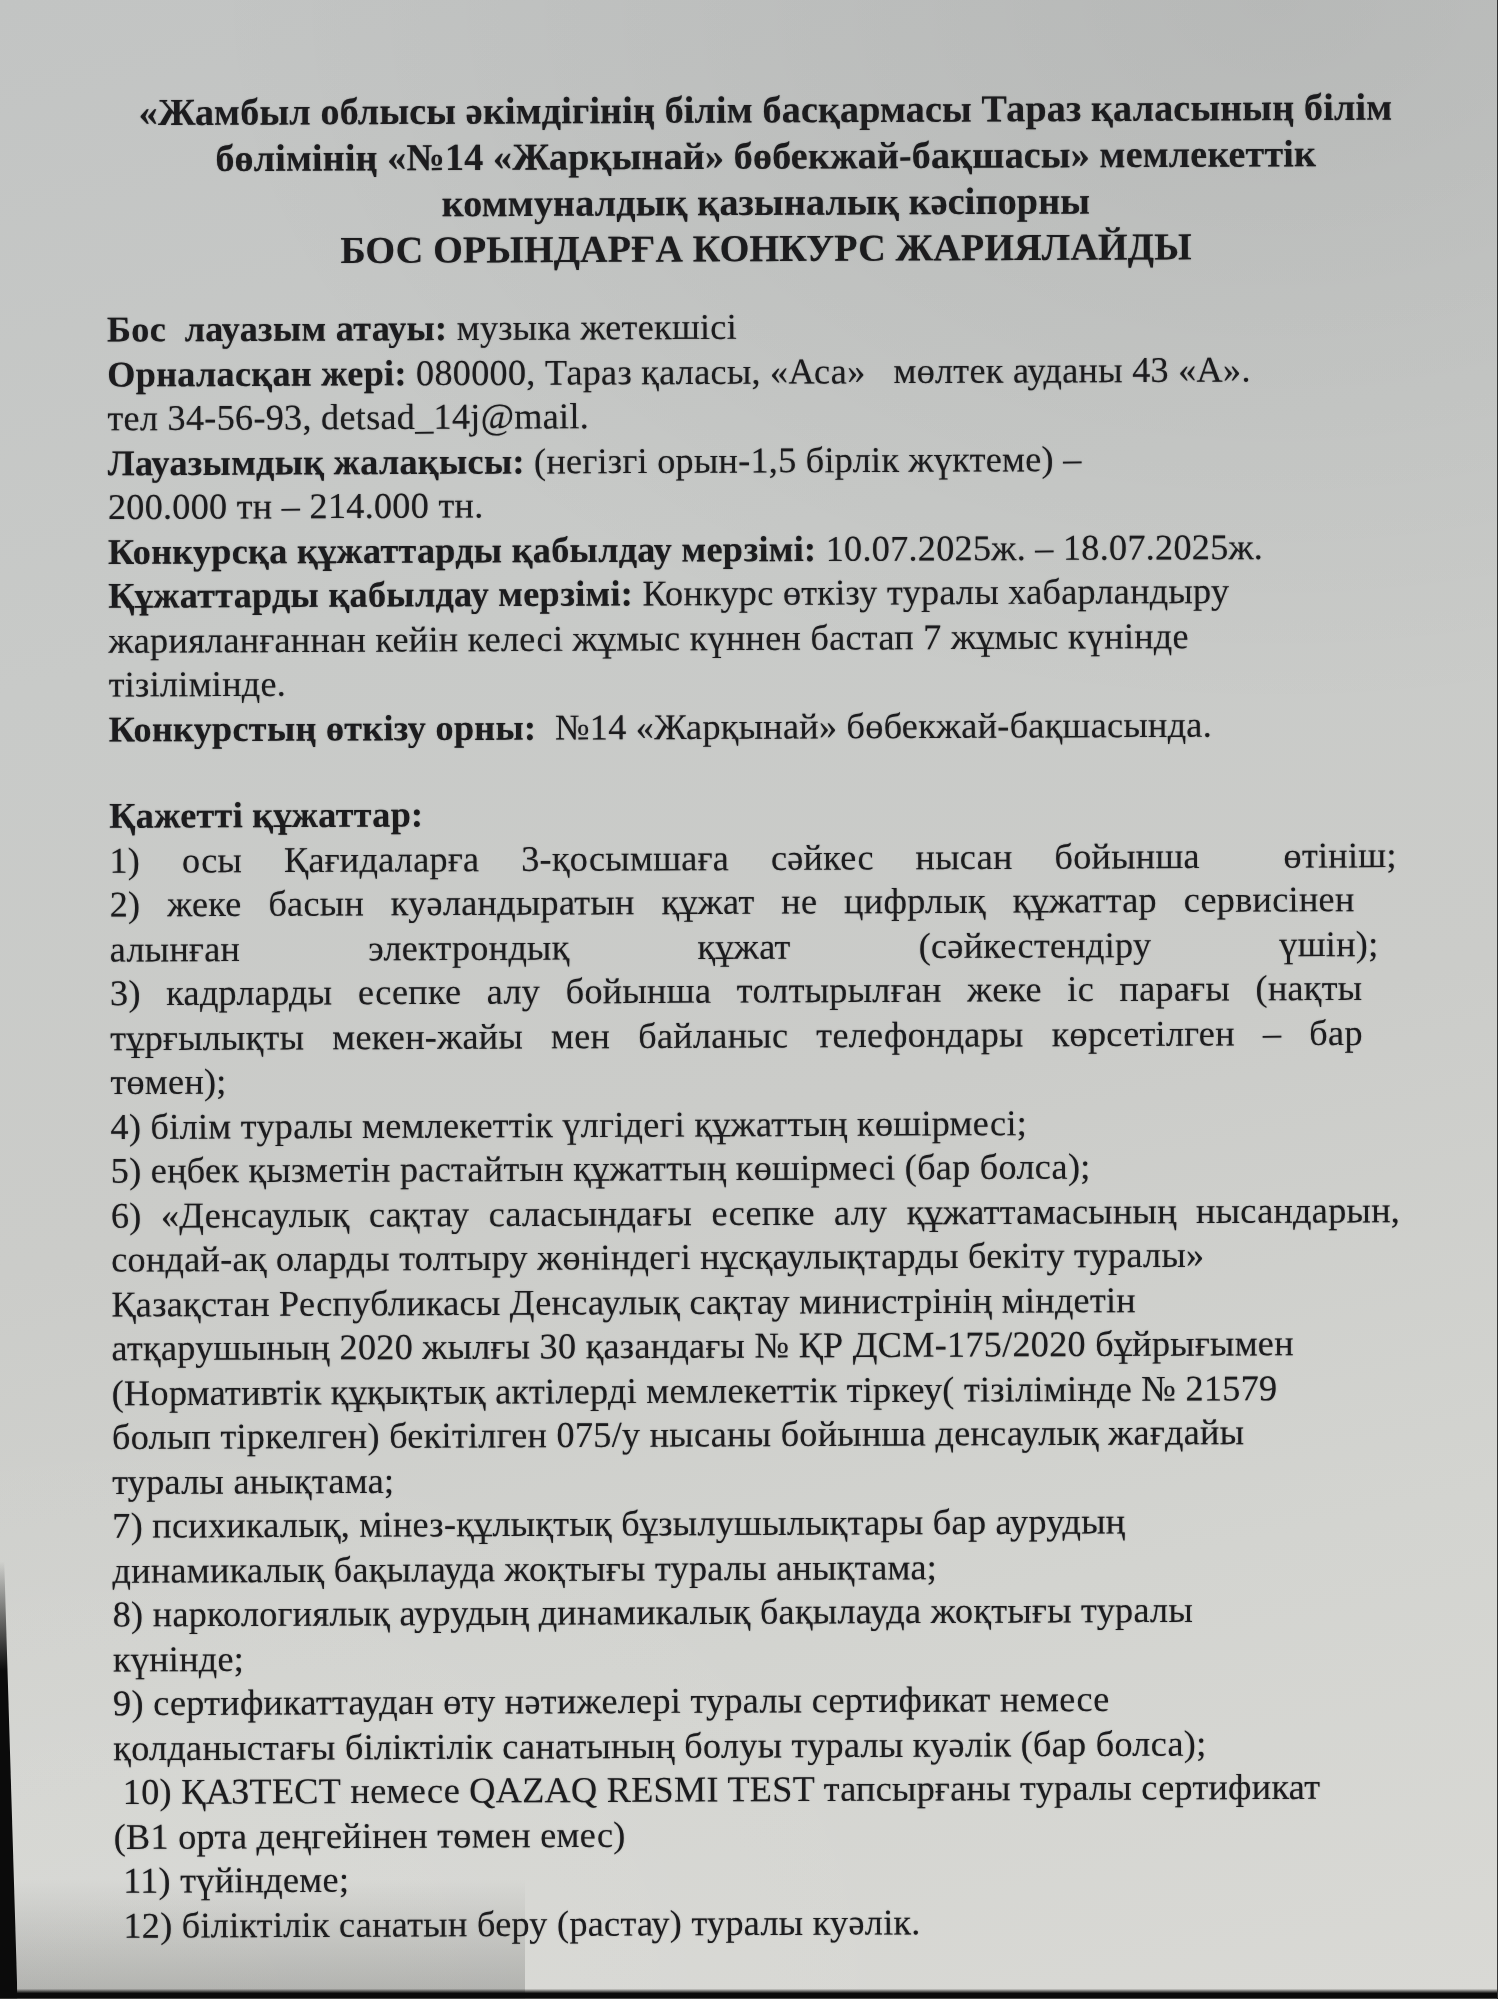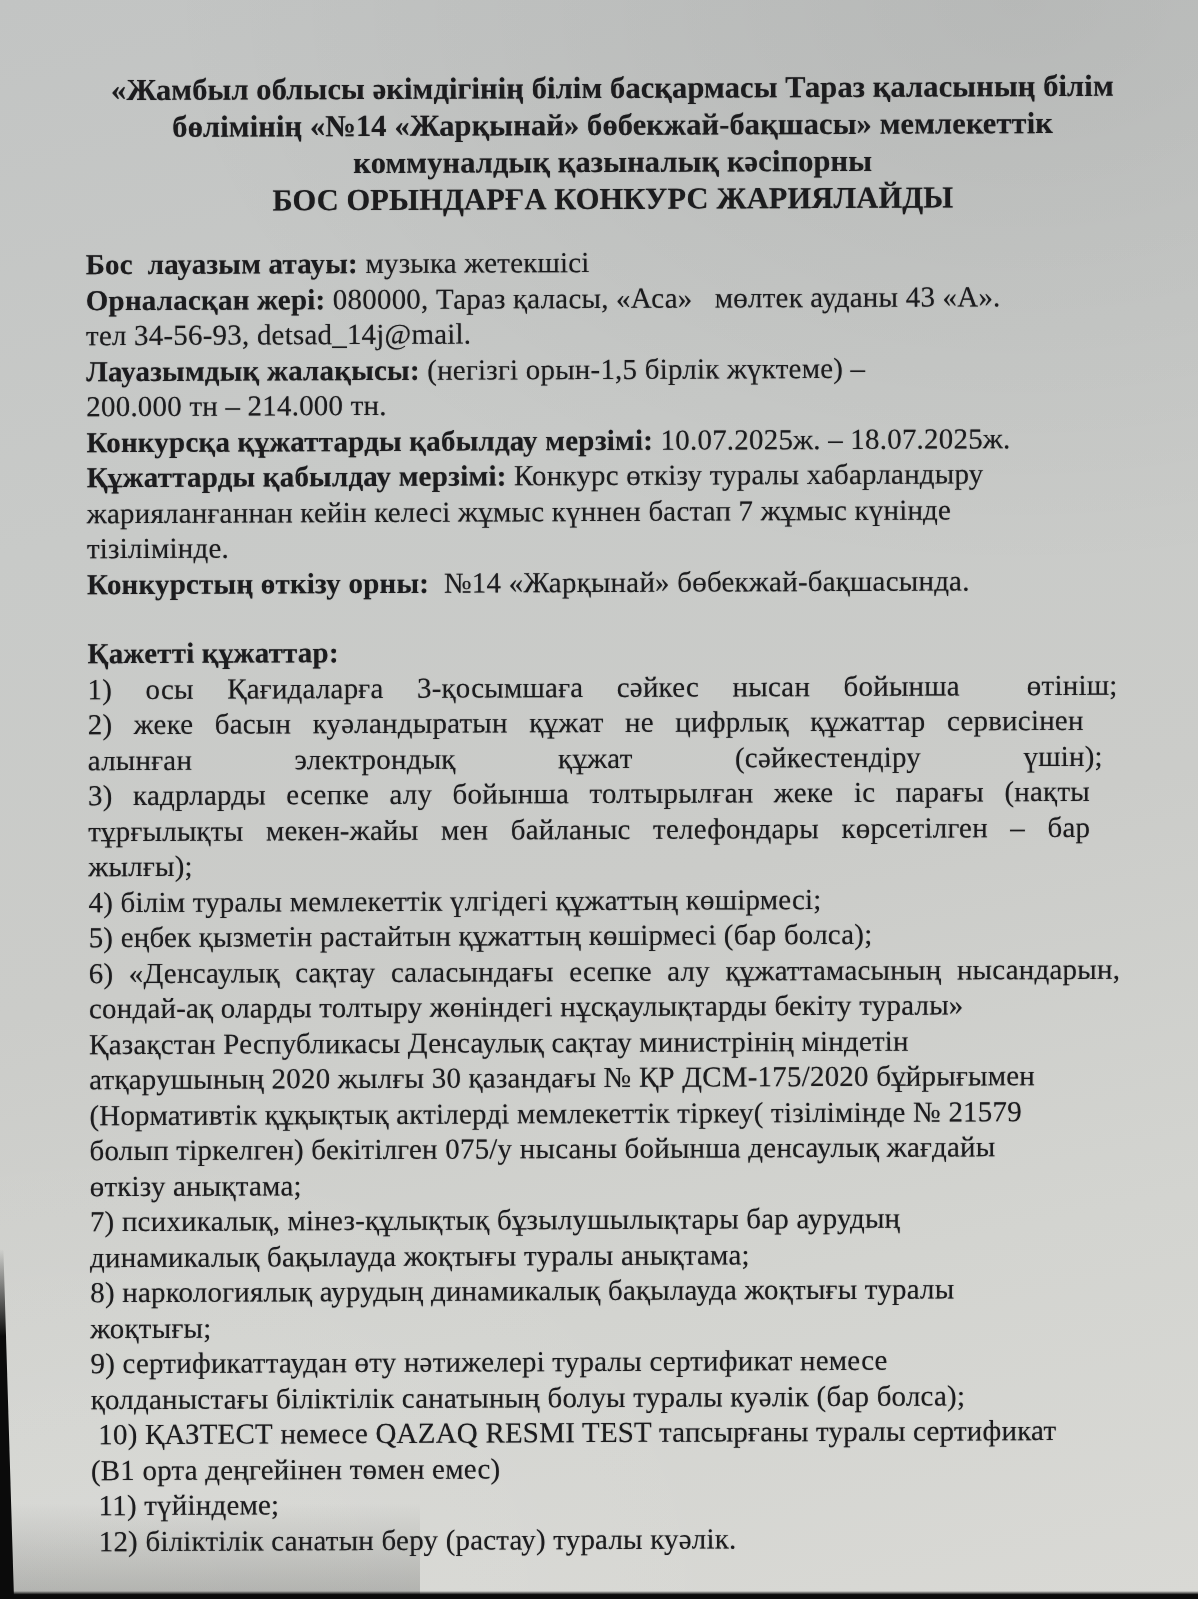--- a/index.html
+++ b/index.html
@@ -93,34 +93,34 @@
       <div class="line"><span class="b">Құжаттарды қабылдау мерзімі:</span><span> Конкурс өткізу туралы хабарландыру</span></div>
       <div class="line"><span>жарияланғаннан кейін келесі жұмыс күннен бастап 7 жұмыс күнінде</span></div>
       <div class="line"><span>тізілімінде.</span></div>
       <div class="line"><span class="b">Конкурстың өткізу орны:</span><span>  №14 «Жарқынай» бөбекжай-бақшасында.</span></div>
       <div class="line gap"><span class="b">Қажетті құжаттар:</span></div>
       <div class="line w26"><span>1) осы Қағидаларға 3-қосымшаға сәйкес нысан бойынша  өтініш;</span></div>
       <div class="line w14"><span>2) жеке басын куәландыратын құжат не цифрлық құжаттар сервисінен</span></div>
       <div class="line w95"><span>алынған электрондық құжат (сәйкестендіру үшін);</span></div>
       <div class="line w13"><span>3) кадрларды есепке алу бойынша толтырылған жеке іс парағы (нақты</span></div>
       <div class="line w15"><span>тұрғылықты мекен-жайы мен байланыс телефондары көрсетілген – бар</span></div>
-      <div class="line"><span>жылғы);</span></div>
+      <div class="line"><span>төмен);</span></div>
       <div class="line"><span>4) білім туралы мемлекеттік үлгідегі құжаттың көшірмесі;</span></div>
       <div class="line"><span>5) еңбек қызметін растайтын құжаттың көшірмесі (бар болса);</span></div>
       <div class="line w8"><span>6) «Денсаулық сақтау саласындағы есепке алу құжаттамасының нысандарын,</span></div>
       <div class="line"><span>сондай-ақ оларды толтыру жөніндегі нұсқаулықтарды бекіту туралы»</span></div>
       <div class="line"><span>Қазақстан Республикасы Денсаулық сақтау министрінің міндетін</span></div>
       <div class="line"><span>атқарушының 2020 жылғы 30 қазандағы № ҚР ДСМ-175/2020 бұйрығымен</span></div>
       <div class="line"><span>(Нормативтік құқықтық актілерді мемлекеттік тіркеу( тізілімінде № 21579</span></div>
       <div class="line"><span>болып тіркелген) бекітілген 075/у нысаны бойынша денсаулық жағдайы</span></div>
-      <div class="line"><span>өткізу анықтама;</span></div>
+      <div class="line"><span>туралы анықтама;</span></div>
       <div class="line"><span>7) психикалық, мінез-құлықтық бұзылушылықтары бар аурудың</span></div>
       <div class="line"><span>динамикалық бақылауда жоқтығы туралы анықтама;</span></div>
       <div class="line"><span>8) наркологиялық аурудың динамикалық бақылауда жоқтығы туралы</span></div>
-      <div class="line"><span>жоқтығы;</span></div>
+      <div class="line"><span>күнінде;</span></div>
       <div class="line"><span>9) сертификаттаудан өту нәтижелері туралы сертификат немесе</span></div>
       <div class="line"><span>қолданыстағы біліктілік санатының болуы туралы куәлік (бар болса);</span></div>
       <div class="line"><span> 10) ҚАЗТЕСТ немесе QAZAQ RESMI TEST тапсырғаны туралы сертификат</span></div>
       <div class="line"><span>(B1 орта деңгейінен төмен емес)</span></div>
       <div class="line"><span> 11) түйіндеме;</span></div>
       <div class="line"><span> 12) біліктілік санатын беру (растау) туралы куәлік.</span></div>
     </div>
   <div class="corner-shade"></div>
   <div class="edge-left-wedge"></div>
   <div class="edge-bottom"></div>

